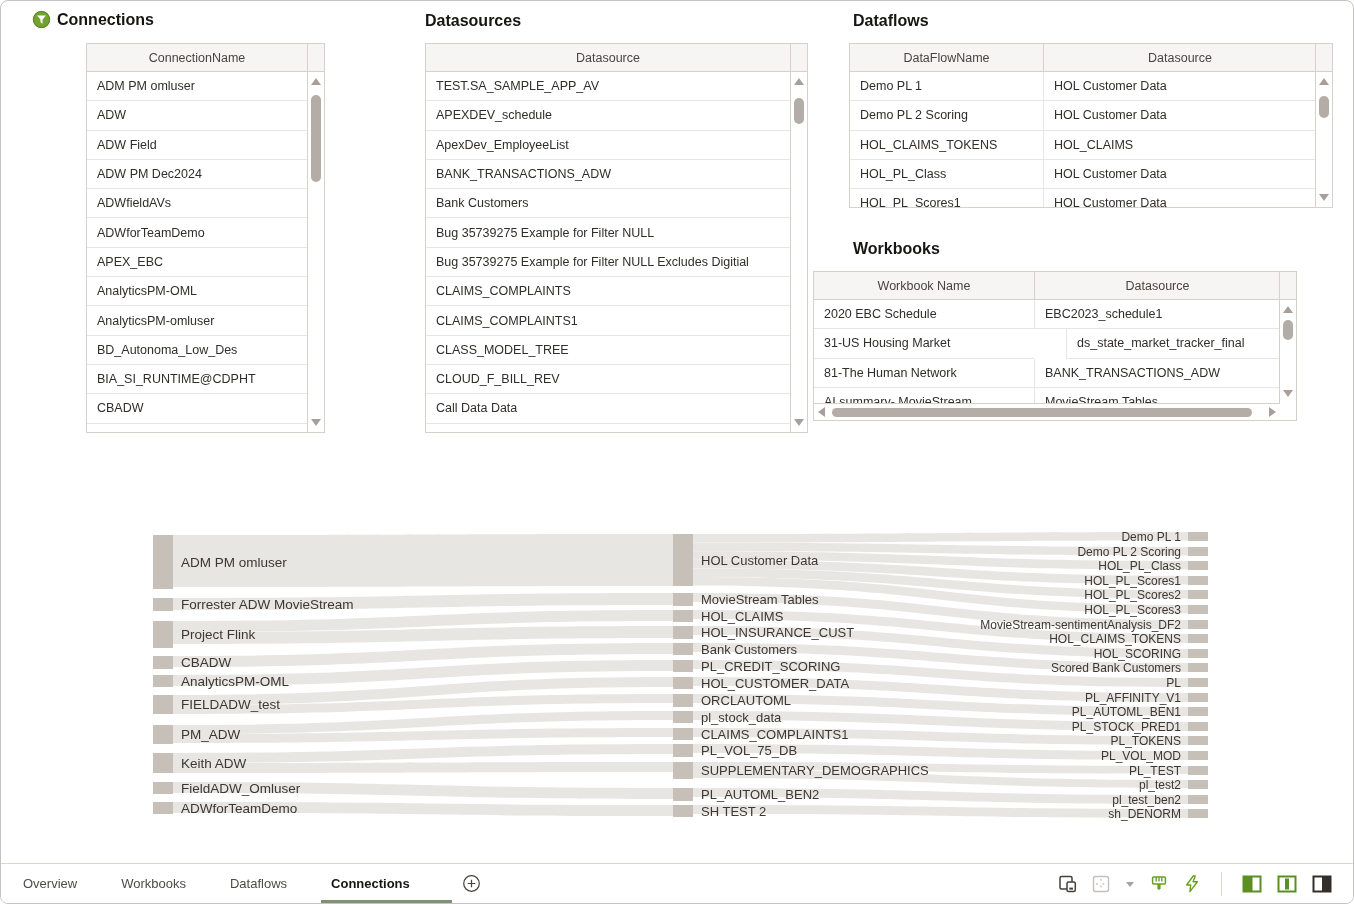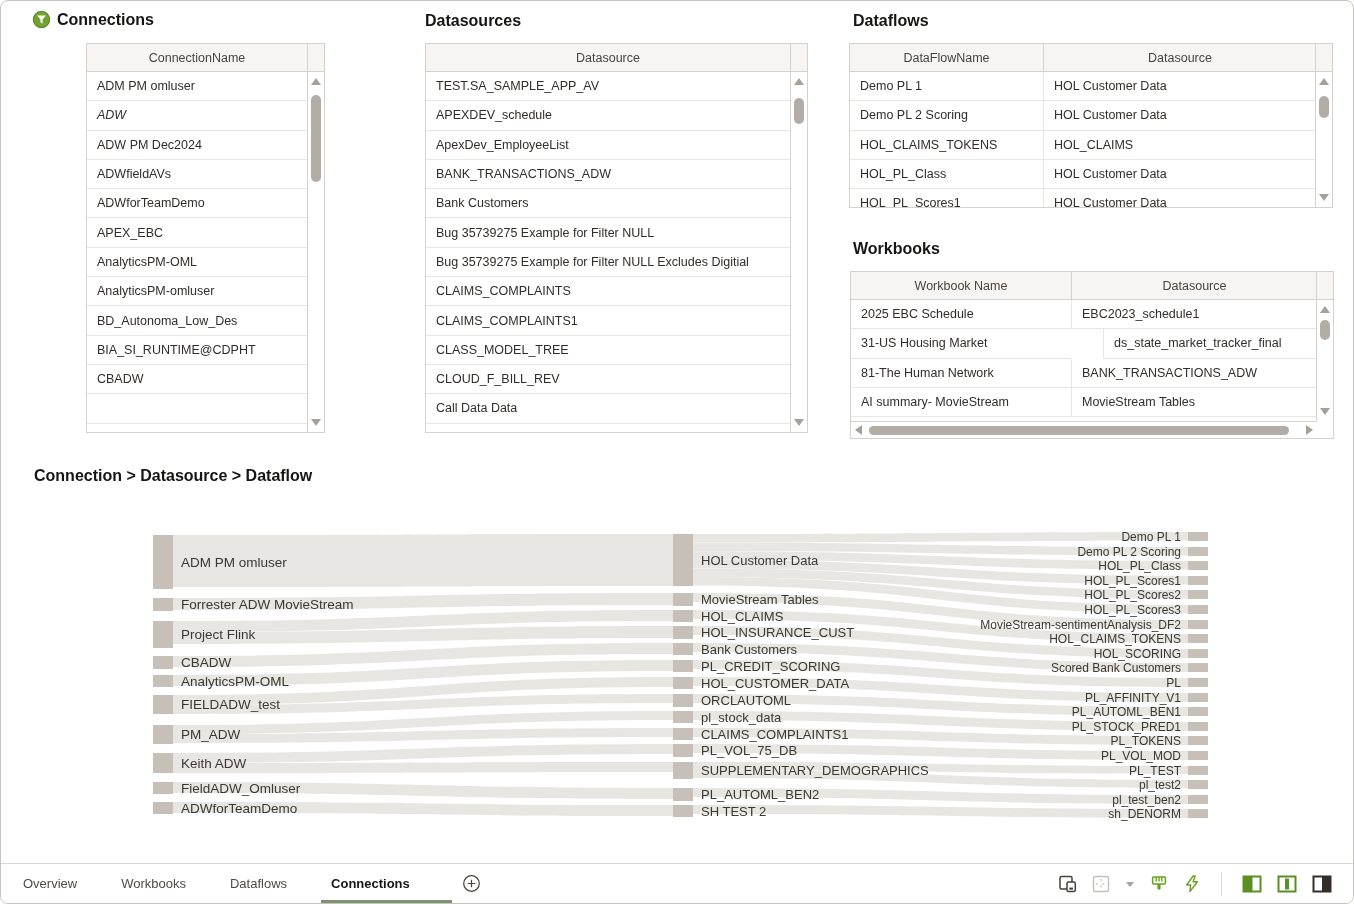--- a/index.html
+++ b/index.html
@@ -63,22 +63,25 @@
     <span class="panel-title">Connections</span>
   </div>
   <div class="tbl" style="left:85px;top:42px;width:239px;height:390px">
     <div class="tbl-main" style="width:221px">
         <div class="tbl-row tbl-head" style="grid-template-columns: 220px;">
           <div class="cell">ConnectionName</div>
         </div>
         <div class="tbl-row" style="grid-template-columns: 220px;">
           <div class="cell">ADM PM omluser</div>
         </div>
-        <div class="tbl-row" style="grid-template-columns: 220px; font-style: italic;">
+        <div class="tbl-row" style="grid-template-columns: 220px;">
           <div class="cell">ADW</div>
+        </div>
+        <div class="tbl-row" style="grid-template-columns: 220px;">
+          <div class="cell">ADW Field</div>
         </div>
         <div class="tbl-row" style="grid-template-columns: 220px;">
           <div class="cell">ADW PM Dec2024</div>
         </div>
         <div class="tbl-row" style="grid-template-columns: 220px;">
           <div class="cell">ADWfieldAVs</div>
         </div>
         <div class="tbl-row" style="grid-template-columns: 220px;">
           <div class="cell">ADWforTeamDemo</div>
         </div>
@@ -202,28 +205,28 @@
       <div class="sc-head"></div>
       <div class="sc-track">
         <div class="sc-up"></div>
         <div class="sc-thumb" style="top:24px;height:22px"></div>
         <div class="sc-down"></div>
       </div>
     </div>
   </div>
 
   <div class="panel-title" style="left:852px;top:239px">Workbooks</div>
-  <div class="tbl" style="left:849px;top:270px;width:484px;height:168px">
+  <div class="tbl" style="left:812px;top:270px;width:484px;height:150px">
     <div class="tbl-main" style="width:466px">
         <div class="tbl-row tbl-head" style="grid-template-columns: 220px 246px;">
           <div class="cell">Workbook Name</div>
           <div class="cell">Datasource</div>
         </div>
         <div class="tbl-row" style="grid-template-columns: 220px 246px;">
-          <div class="cell">2025 EBC Schedule</div>
+          <div class="cell">2020 EBC Schedule</div>
           <div class="cell">EBC2023_schedule1</div>
         </div>
         <div class="tbl-row" style="grid-template-columns: 220px 246px; gap: 32px;">
           <div class="cell">31-US Housing Market</div>
           <div class="cell">ds_state_market_tracker_final</div>
         </div>
         <div class="tbl-row" style="grid-template-columns: 220px 246px;">
           <div class="cell">81-The Human Network</div>
           <div class="cell">BANK_TRANSACTIONS_ADW</div>
         </div>
@@ -240,21 +243,20 @@
         <div class="sc-down"></div>
       </div>
     </div>
     <div class="hscroll" style="width:466px">
       <div class="h-left"></div>
       <div class="h-thumb" style="left:18px;width:420px"></div>
       <div class="h-right"></div>
     </div>
   </div>
 
-  <div class="panel-title" style="left:33px;top:466px">Connection &gt; Datasource &gt; Dataflow</div>
 
   <svg id="sankey-svg" width="1354" height="904" style="position:absolute;left:0;top:0">
       <path d="M172,534 C422,534 422,533 672,533 L672,585 C422,585 422,586 172,586 Z" fill="#e7e5e1" opacity="0.95"></path>
       <path d="M172,597 C422,597 422,592 672,592 L672,604 C422,604 422,609 172,609 Z" fill="#e7e5e1" opacity="0.95"></path>
       <path d="M172,620 C422,620 422,609 672,609 L672,620 C422,620 422,631 172,631 Z" fill="#e7e5e1" opacity="0.95"></path>
       <path d="M172,631 C422,631 422,625 672,625 L672,637 C422,637 422,643 172,643 Z" fill="#e7e5e1" opacity="0.95"></path>
       <path d="M172,655 C422,655 422,642 672,642 L672,653 C422,653 422,666 172,666 Z" fill="#e7e5e1" opacity="0.95"></path>
       <path d="M172,674 C422,674 422,659 672,659 L672,670 C422,670 422,685 172,685 Z" fill="#e7e5e1" opacity="0.95"></path>
       <path d="M172,694 C422,694 422,676 672,676 L672,686 C422,686 422,704 172,704 Z" fill="#e7e5e1" opacity="0.95"></path>
       <path d="M172,704 C422,704 422,693 672,693 L672,702 C422,702 422,713 172,713 Z" fill="#e7e5e1" opacity="0.95"></path>

